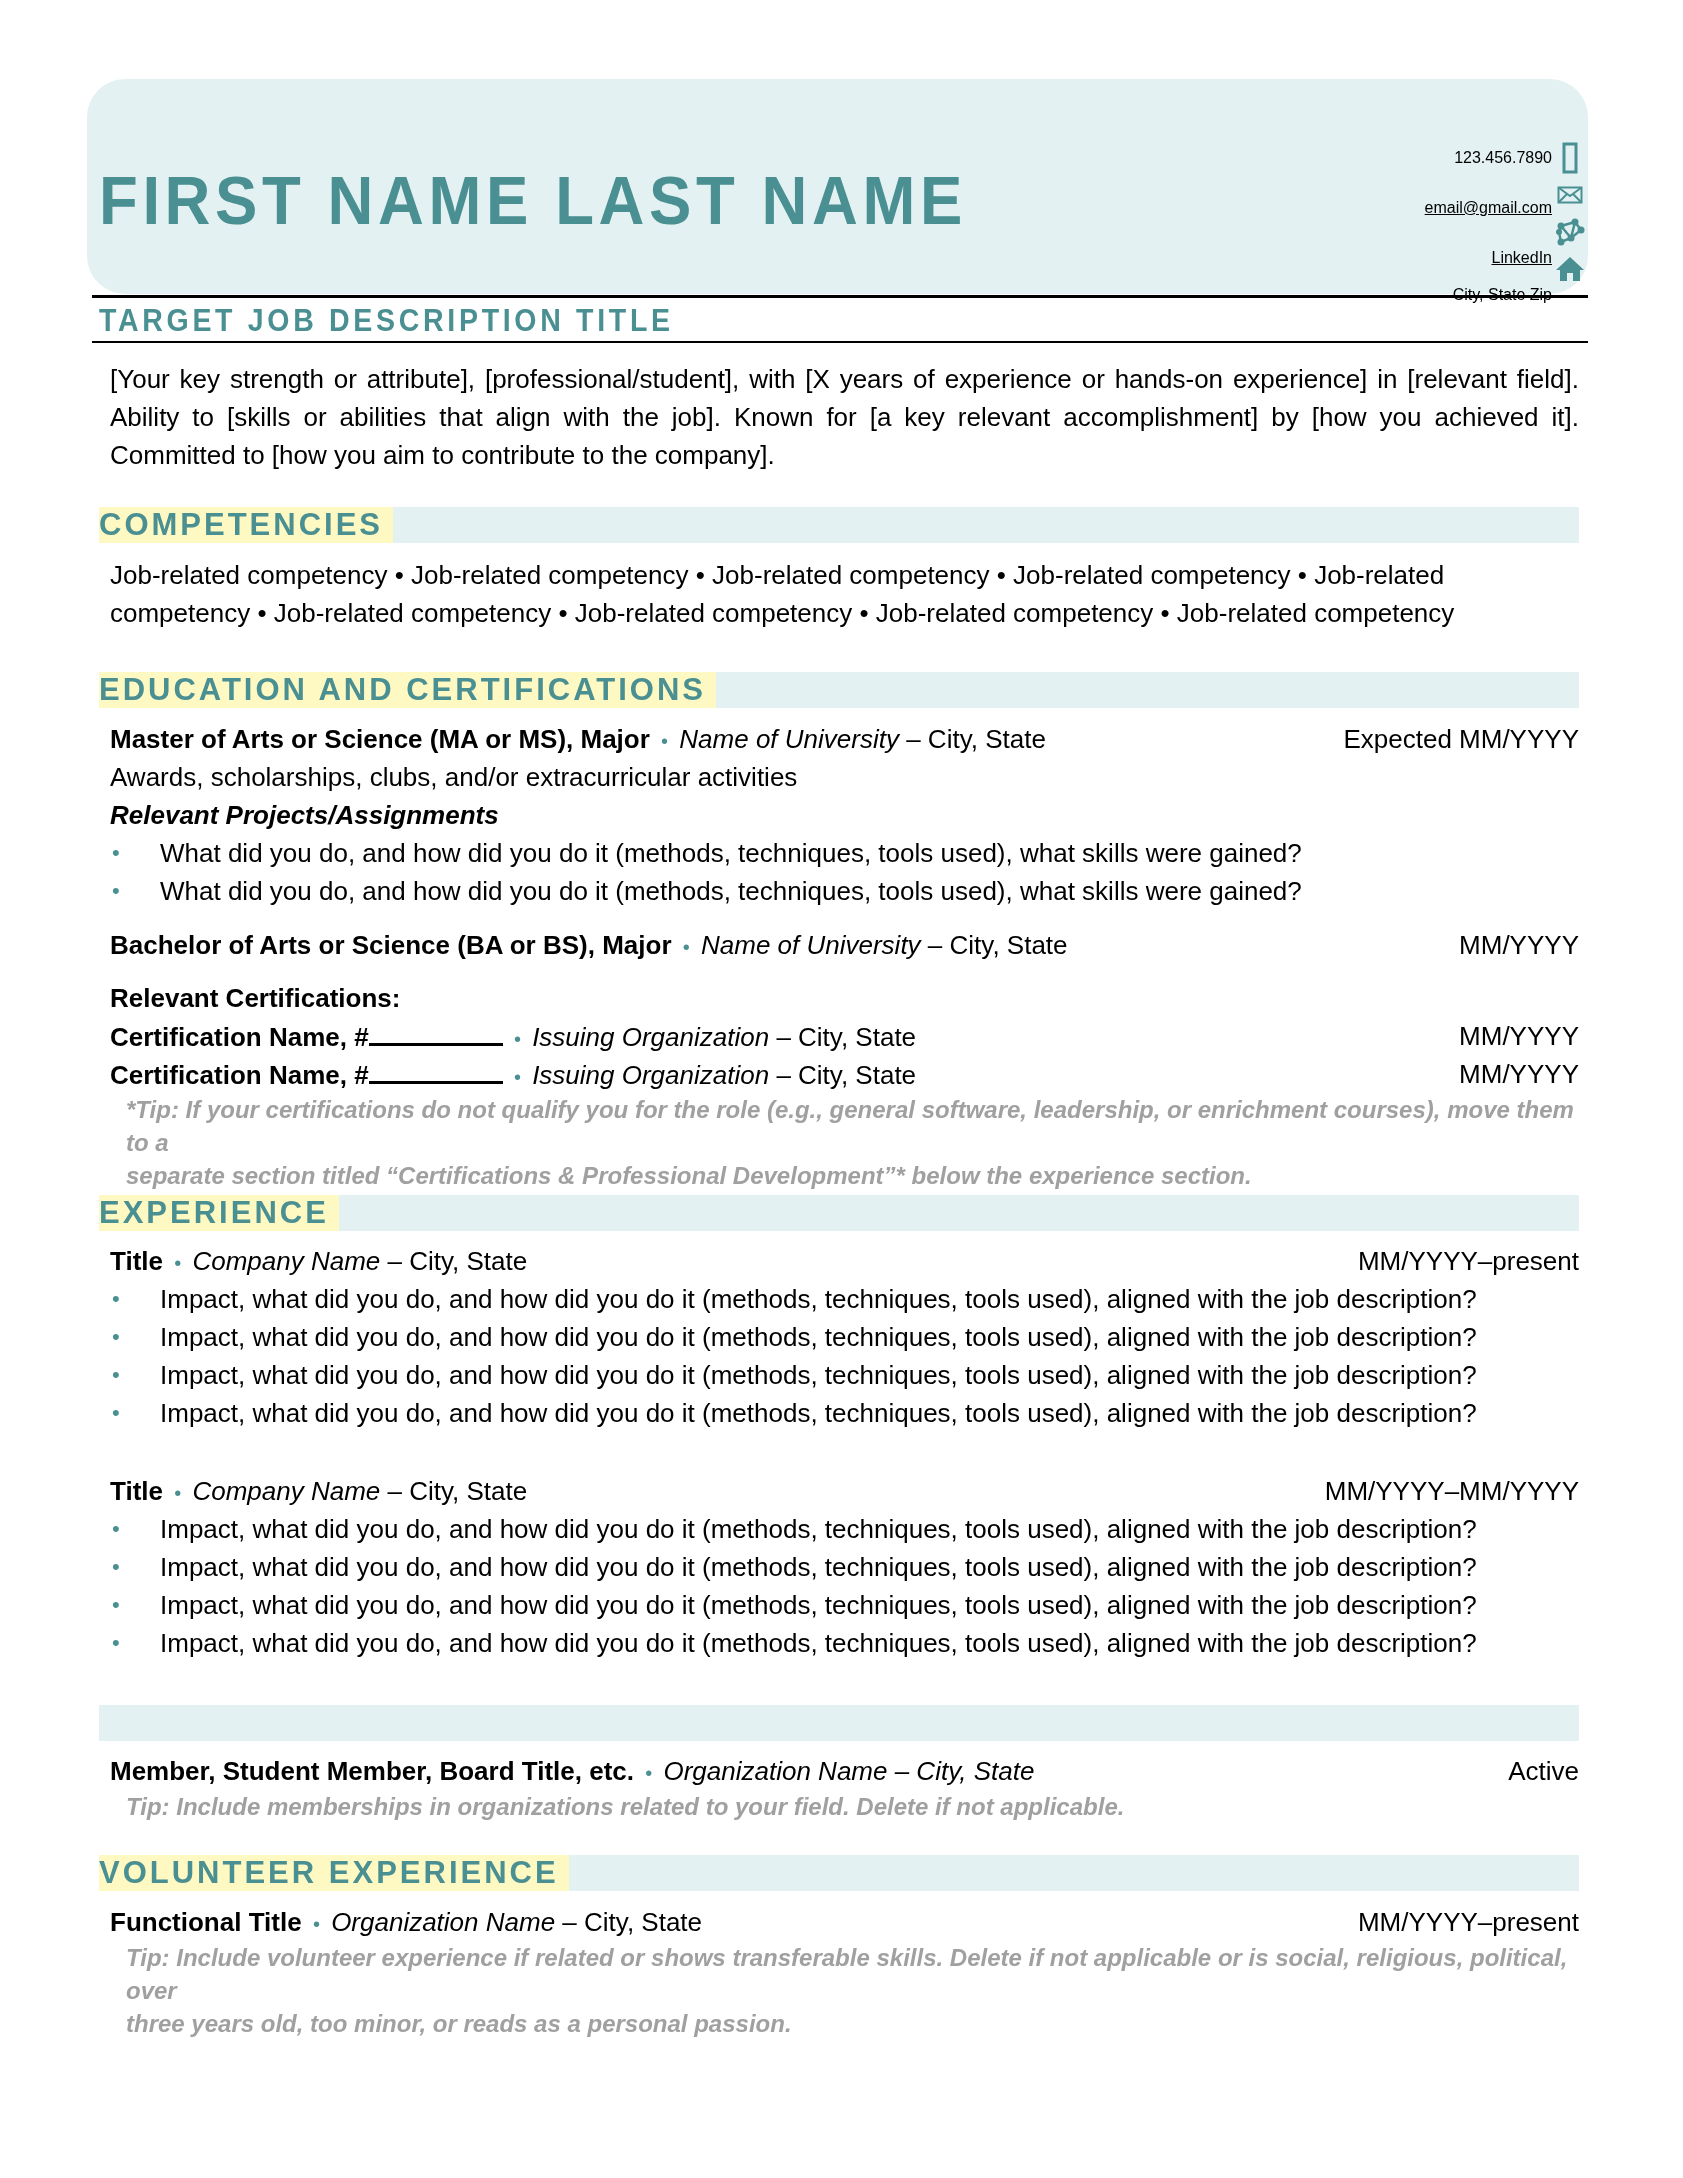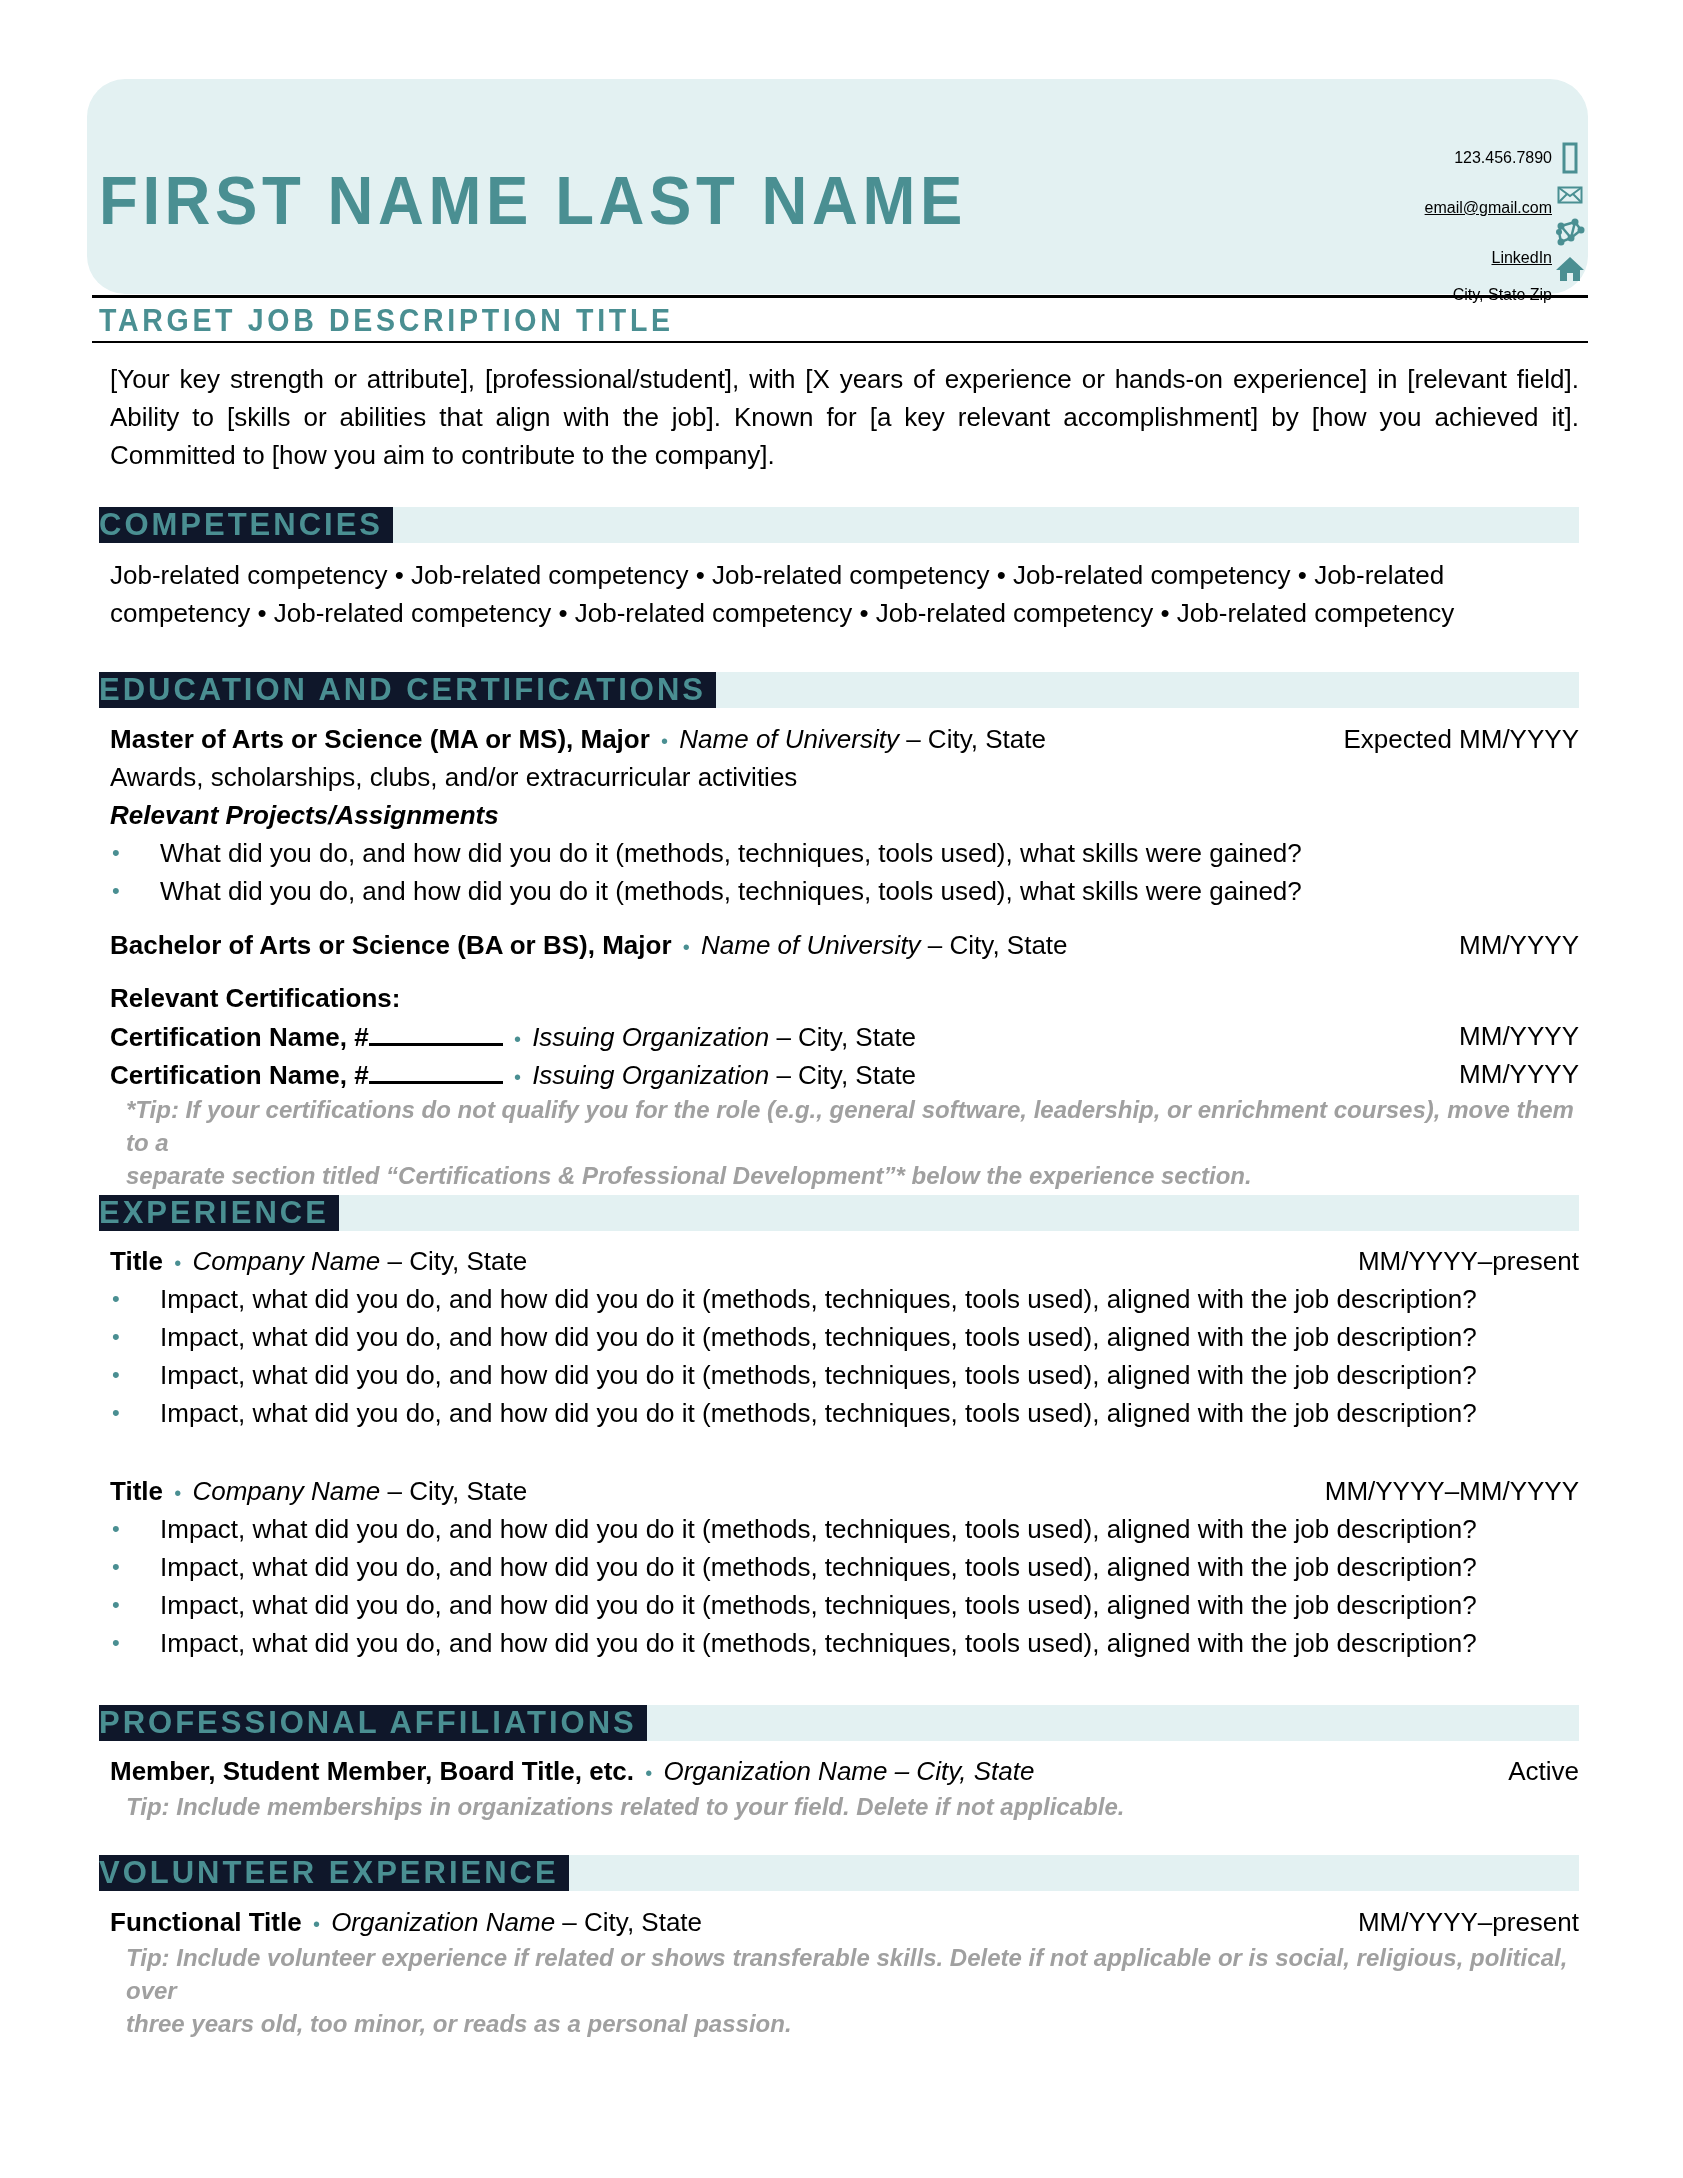--- a/index.html
+++ b/index.html
@@ -25,21 +25,21 @@
     letter-spacing: 4px; white-space: nowrap; transform: scaleX(0.92); transform-origin: left center;
   }
   .rule-bottom { position: absolute; left: 92px; top: 341px; width: 1496px; height: 2px; background: #000; }
   .summary {
     position: absolute; left: 110px; top: 360px; width: 1469px; font-size: 26px; line-height: 38px;
     text-align: justify;
   }
   .sec-head { position: absolute; left: 99px; height: 36px; display: flex; align-items: stretch; width: 1480px; }
   .sec-head .label {
     font-size: 31px; font-weight: bold; color: #4a8f92; letter-spacing: 3px; white-space: nowrap;
-    line-height: 36px; padding-right: 10px; background: #0f172a;
+    line-height: 36px; padding-right: 10px; background: #fef9c3;
   }
   .sec-head .bar { flex: 1; background: #e3f1f2; }
   .block { position: absolute; left: 110px; width: 1469px; font-size: 26px; }
   .line { display: flex; justify-content: space-between; height: 38px; line-height: 38px; white-space: nowrap; }
   .b { font-weight: bold; }
   .i { font-style: italic; }
   .dot { color: #4a8f92; font-size: 20px; padding: 0 4px; }
   .bullets { margin: 0; padding: 0; list-style: none; }
   .bullets li { position: relative; padding-left: 50px; height: 38px; line-height: 38px; white-space: nowrap; }
   .bullets li .bdot { position: absolute; left: 2px; top: 0; color: #4a8f92; font-size: 22px; }
@@ -191,21 +191,20 @@
     </div>
     <ul class="bullets">
       <li><span class="bdot">•</span><span>Impact, what did you do, and how did you do it (methods, techniques, tools used), aligned with the job description?</span></li>
       <li><span class="bdot">•</span><span>Impact, what did you do, and how did you do it (methods, techniques, tools used), aligned with the job description?</span></li>
       <li><span class="bdot">•</span><span>Impact, what did you do, and how did you do it (methods, techniques, tools used), aligned with the job description?</span></li>
       <li><span class="bdot">•</span><span>Impact, what did you do, and how did you do it (methods, techniques, tools used), aligned with the job description?</span></li>
     </ul>
   </div>
 
   <div class="sec-head" style="top:1705px;">
-    <span class="label">PROFESSIONAL AFFILIATIONS</span>
     <span class="bar"></span>
   </div>
   <div class="block" style="top:1752px;">
     <div class="line">
       <span>
         <span class="b">Member, Student Member, Board Title, etc.</span>
         <span class="dot">•</span>
         <span class="i">Organization Name – City, State</span>
       </span>
       <span>Active</span>

